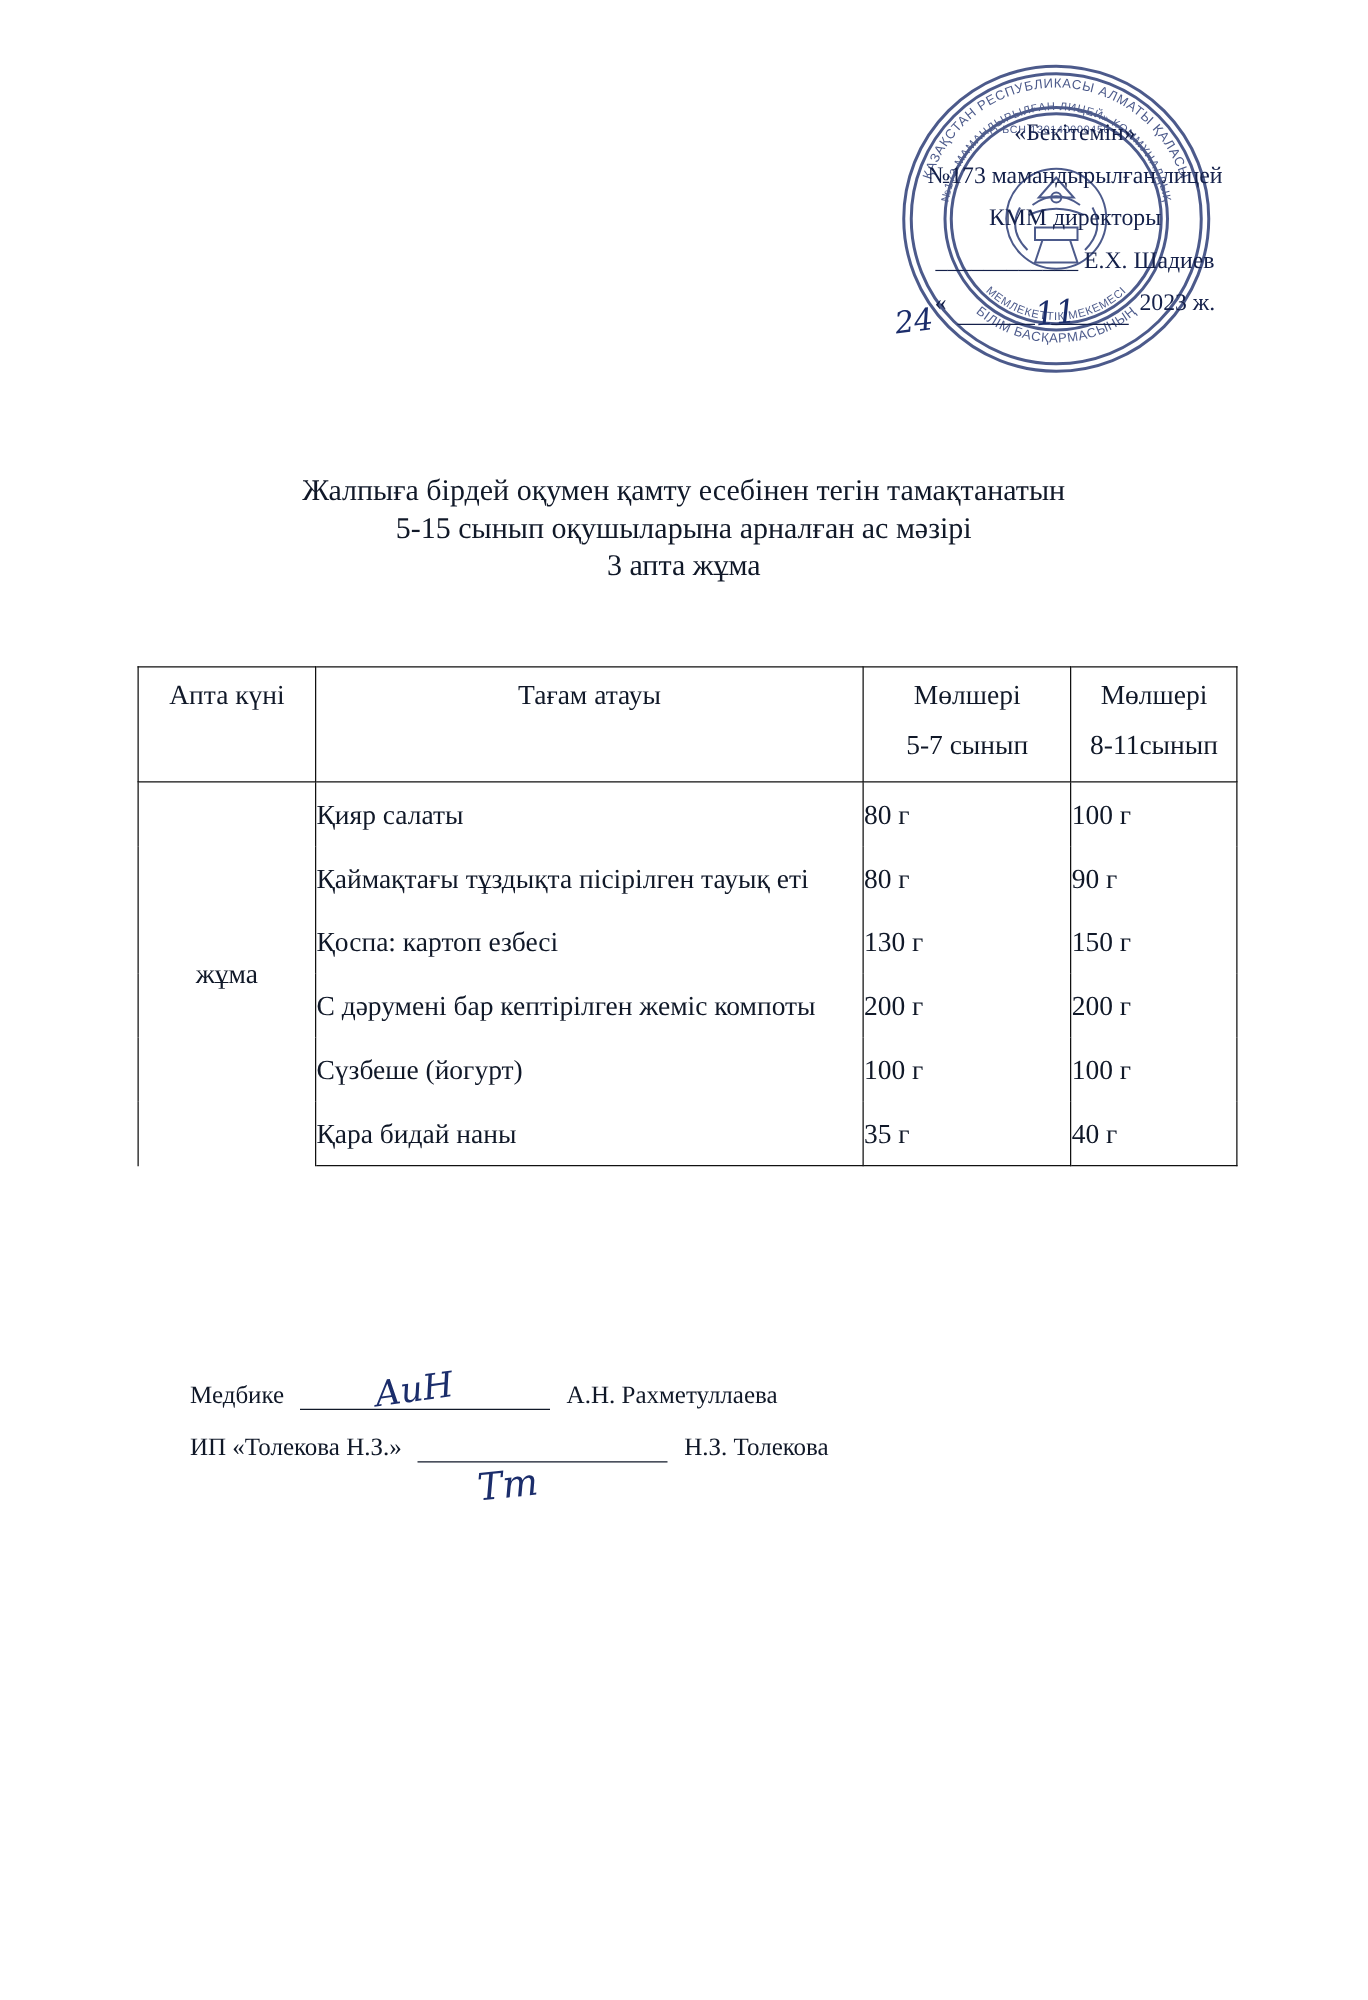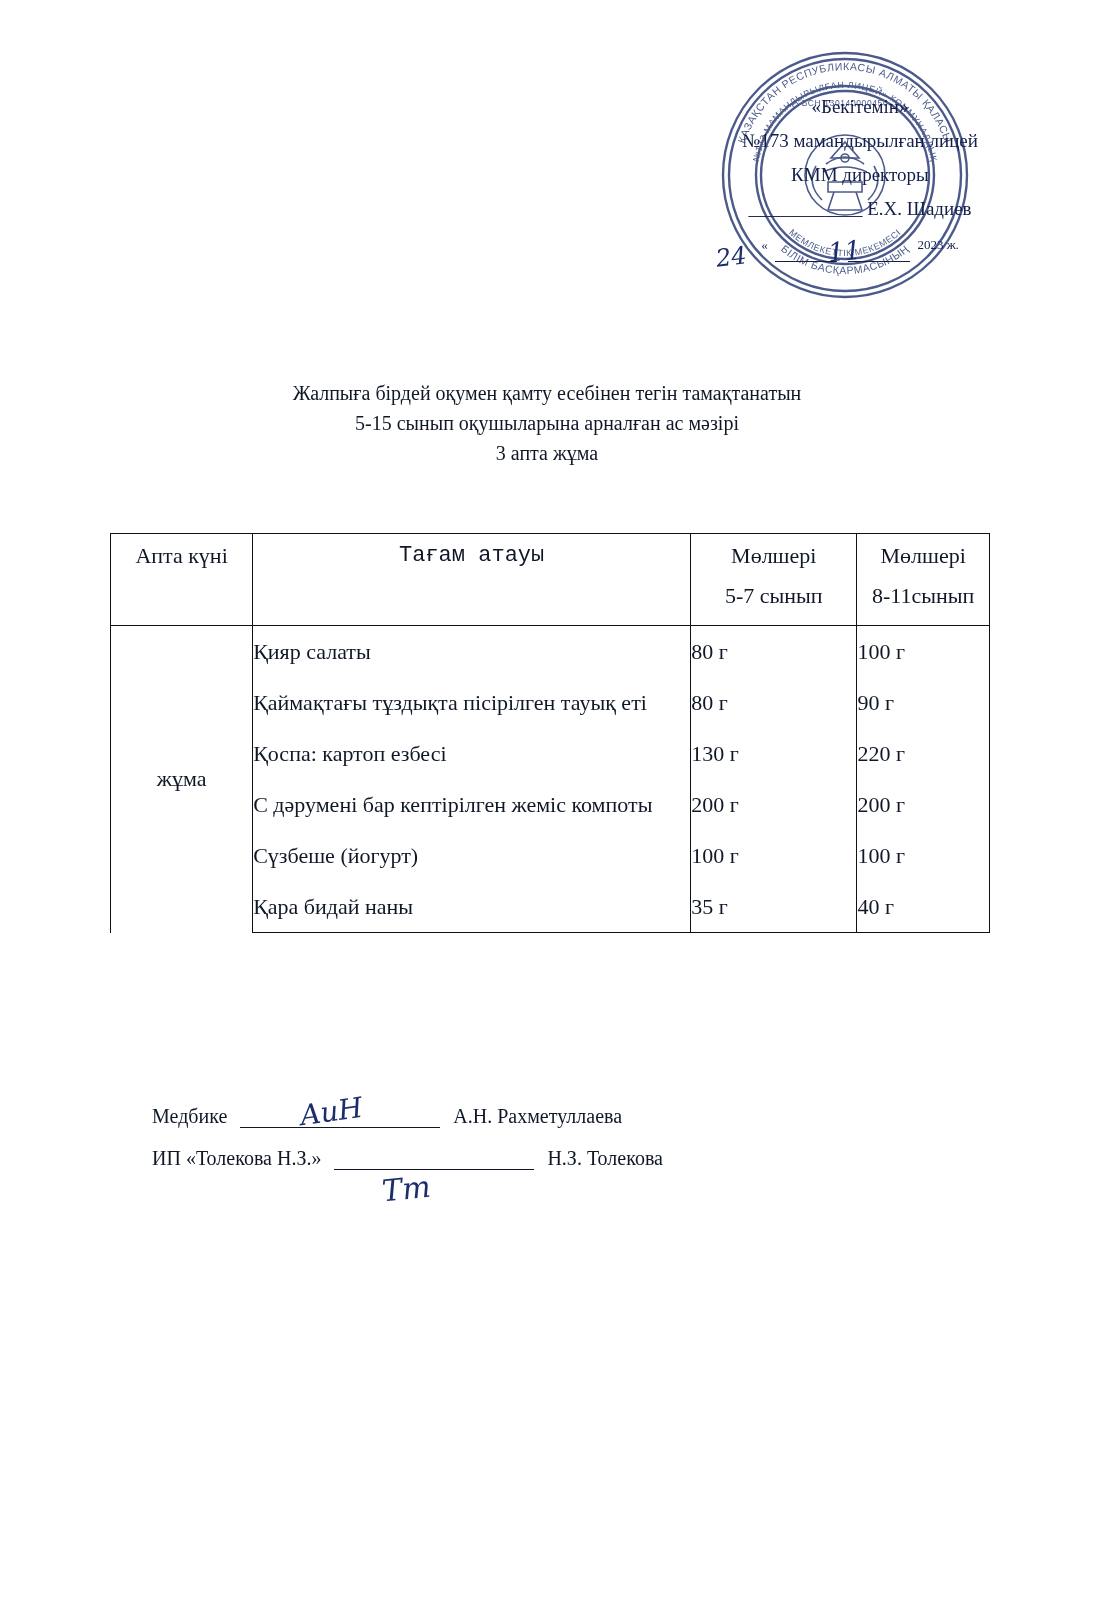--- a/index.html
+++ b/index.html
@@ -29,21 +29,21 @@
     z-index: 3;
     margin-top: 12px;
   }
   .approval .line {
     white-space: nowrap;
   }
   .approval .date-line {
     position: relative;
     display: inline-block;
     white-space: nowrap;
-    font-size: 13px;
+    font-size: 19px;
   }
   .approval .date-line .blank {
     display: inline-block;
     width: 62px;
     border-bottom: 1px solid #14204a;
     margin: 0 4px;
     vertical-align: bottom;
     height: 20px;
   }
 
@@ -82,21 +82,21 @@
     pointer-events: none;
   }
 
   
   .title-block {
     position: absolute;
     top: 378px;
     left: 0;
     width: 1094px;
     text-align: center;
-    font-size: 20px;
+    font-size: 24px;
     line-height: 30px;
     color: #101828;
   }
 
   
   .menu-table {
     position: absolute;
     top: 533px;
     left: 110px;
     width: 880px;
@@ -114,21 +114,21 @@
     height: 82px;
     text-align: center;
     vertical-align: top;
     padding-top: 9px;
   }
   .menu-table thead .sub {
     display: block;
     margin-top: 14px;
   }
   .col-day    { width: 142px; }
-  .col-dish   { width: 440px; font-family: Liberation Mono, monospace; }
+  .col-dish   { width: 440px; }
   .col-q1     { width: 166px; }
   .col-q2     { width: 132px; }
 
   .menu-table tbody td {
     height: 51px;
   }
   .cell-day {
     text-align: center;
     vertical-align: top;
     padding-top: 10px;
@@ -279,21 +279,21 @@
       <td class="cell-qty">100 г</td>
     </tr>
     <tr>
       <td class="cell-dish">Қаймақтағы тұздықта пісірілген  тауық еті</td>
       <td class="cell-qty">80 г</td>
       <td class="cell-qty">90 г</td>
     </tr>
     <tr>
       <td class="cell-dish">Қоспа: картоп езбесі</td>
       <td class="cell-qty">130 г</td>
-      <td class="cell-qty">220 г</td>
+      <td class="cell-qty">150 г</td>
     </tr>
     <tr>
       <td class="cell-dish">С дәрумені бар кептірілген жеміс компоты</td>
       <td class="cell-qty">200 г</td>
       <td class="cell-qty">200 г</td>
     </tr>
     <tr>
       <td class="cell-dish">Сүзбеше (йогурт)</td>
       <td class="cell-qty">100 г</td>
       <td class="cell-qty">100 г</td>

